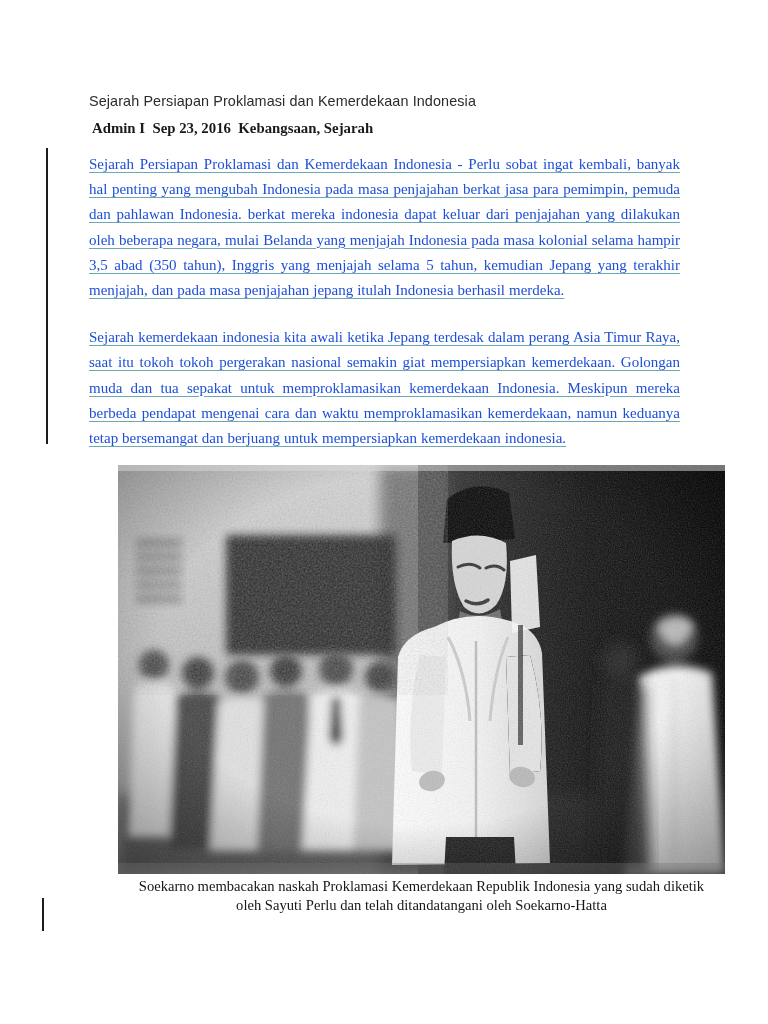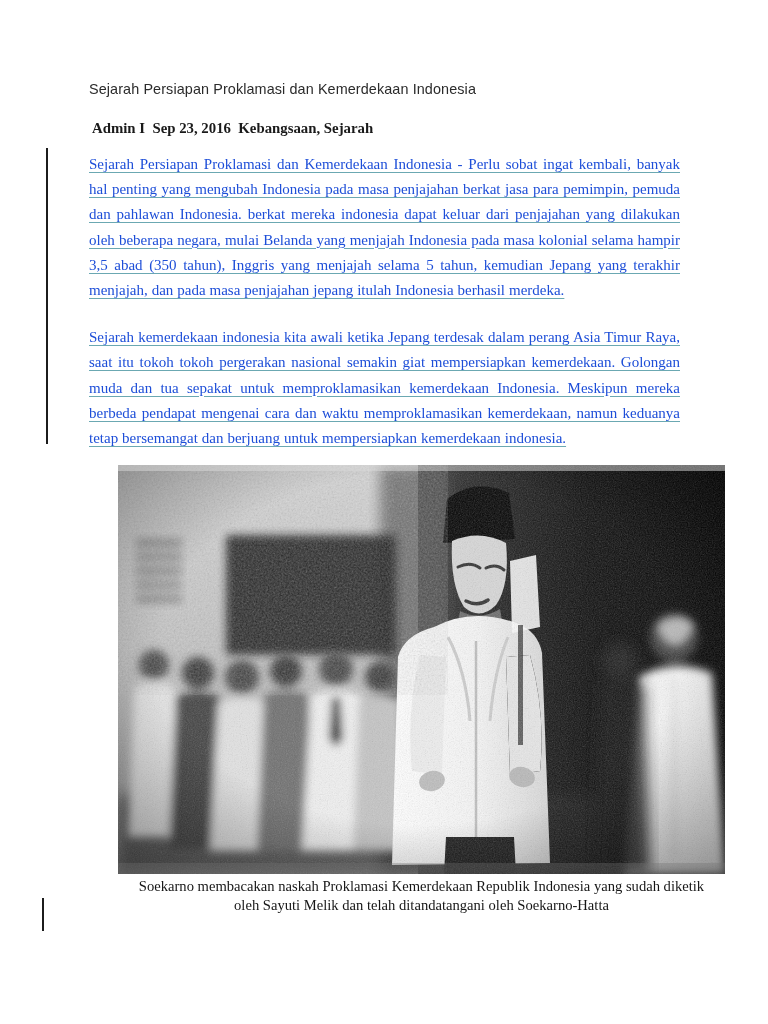--- a/index.html
+++ b/index.html
@@ -29,21 +29,21 @@
     width: 1.5px;
     background: #1c1c1c;
   }
   .change-bar--body   { left: 46px;  top: 148px; height: 296px; }
   .change-bar--footer { left: 42px;  top: 898px; height: 33px; }
 
   
   .doc-title {
     position: absolute;
     left: 89px;
-    top: 81px;
+    top: 93px;
     width: 600px;
     margin: 0;
     font-family: "Liberation Sans", "DejaVu Sans", sans-serif;
     font-size: 14.4px;
     font-weight: 400;
     line-height: 17px;
     color: #2b2b2b;
     letter-spacing: .1px;
   }
 
@@ -259,16 +259,16 @@
         </g>
 
         <rect x="0" y="0" width="607" height="409" filter="url(#grain)" opacity="0.5"></rect>
         <rect x="0" y="0" width="330" height="230" filter="url(#grainHeavy)" opacity="0.42"></rect>
         <rect x="0" y="0" width="607" height="409" fill="url(#vig)"></rect>
         <rect x="0" y="0" width="607" height="6" fill="#cfd2d4" opacity="0.5"></rect>
         <rect x="0" y="398" width="607" height="11" fill="#6f7477" opacity="0.35"></rect>
       </svg>
     </div>
 
-    <figcaption class="figure-caption">Soekarno membacakan naskah Proklamasi Kemerdekaan Republik Indonesia yang sudah diketik oleh Sayuti Melik dan telah ditandatangani oleh Soekarno-Hatta</figcaption>
+    <figcaption class="figure-caption">Soekarno membacakan naskah Proklamasi Kemerdekaan Republik Indonesia yang sudah diketik oleh Sayuti Perlu dan telah ditandatangani oleh Soekarno-Hatta</figcaption>
   </figure>
 
 </div>
 
 </body></html>

